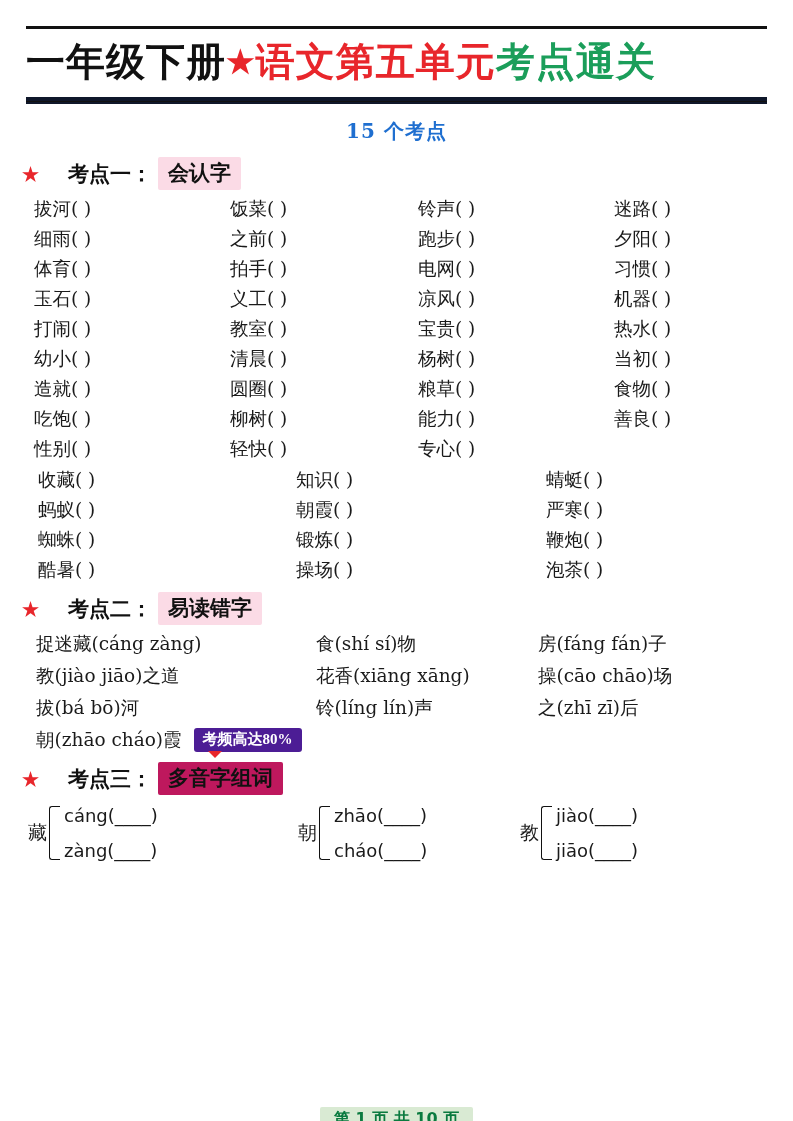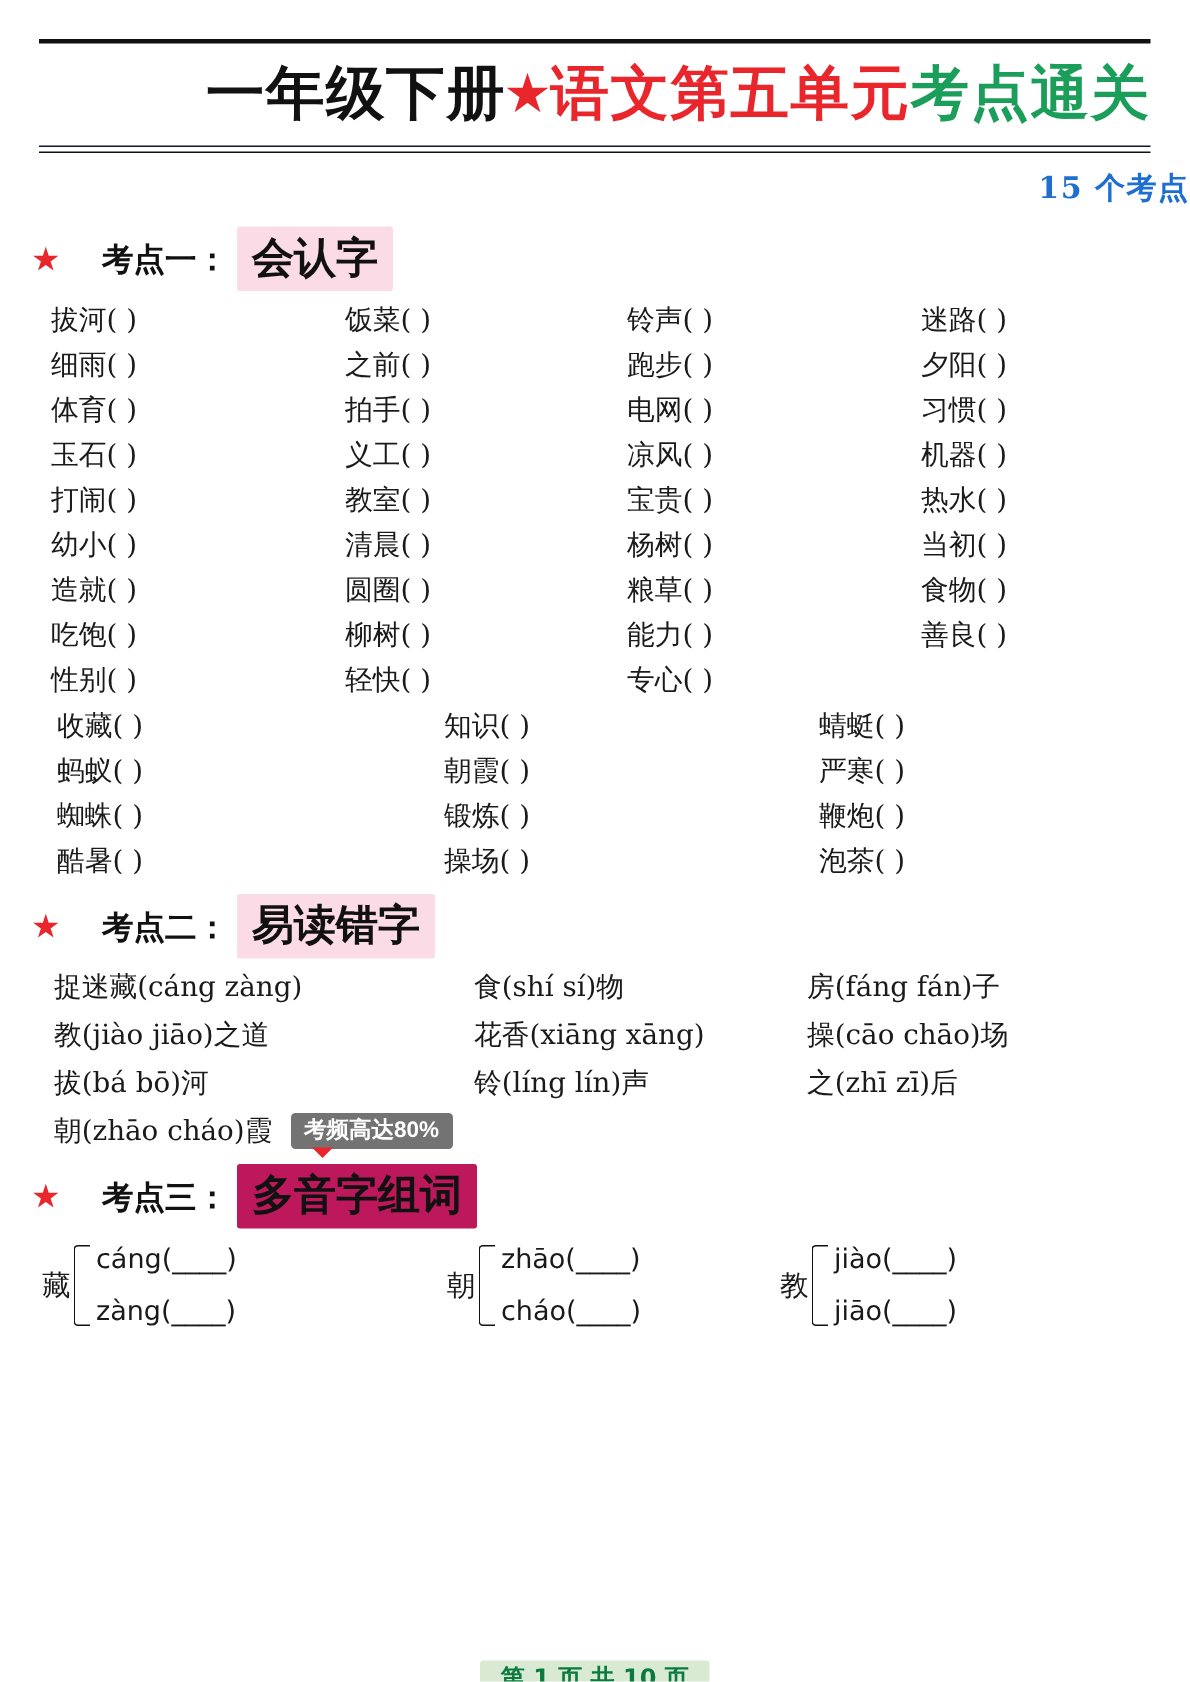--- a/index.html
+++ b/index.html
@@ -20,23 +20,23 @@
     height: 1121px;
     padding: 0;
     box-sizing: border-box;
     position: relative;
   }
 
   
   .title-wrap {
     margin: 26px 26px 0 26px;
     border-top: 3px solid #111;
-    border-bottom: 1px solid #0f172a;
+    border-bottom: 7px solid #0f172a;
     padding: 6px 0 8px 0;
-    text-align: right;
+    text-align: left;
     position: relative;
   }
   .title-wrap::after {
     content: "";
     position: absolute;
     left: 0; right: 0;
     bottom: -5px;
     height: 1.5px;
     background: #111;
   }
@@ -46,21 +46,21 @@
     letter-spacing: 1px;
     white-space: nowrap;
     font-family: "DejaVu Serif", "Liberation Serif", serif;
   }
   .t-black { color: #111; }
   .t-star { color: #e8262b; font-size: 32px; vertical-align: 2px;}
   .t-red { color: #e8262b; }
   .t-green { color: #1b9e5a; }
 
   .subtitle {
-    text-align: right;
+    text-align: center;
     color: #1f6fd0;
     font-weight: bold;
     font-size: 20px;
     margin-top: 14px;
     letter-spacing: 1px;
     font-family: "DejaVu Serif", "Liberation Serif", serif;
   }
 
   
   .sec-head {
@@ -69,21 +69,21 @@
     margin: 12px 0 6px 22px;
     font-size: 21px;
     font-weight: bold;
     font-family: "DejaVu Serif", "Liberation Serif", serif;
   }
   .sec-head .star { color: #e8262b; font-size: 19px; margin-right: 1px;}
   .sec-label { color: #111; margin-left: 28px; }
   .sec-tag {
     margin-left: 6px;
     padding: 2px 10px 3px 10px;
-    font-size: 28px;
+    font-size: 21px;
     font-weight: bold;
     color: #111;
     border-radius: 2px;
   }
   .tag-pink { background: #fbdbe6; }
   .tag-blue { background: #be185d; }
 
   
   .content {
     margin: 0 26px;
@@ -110,29 +110,29 @@
   .grid-err {
     display: grid;
     grid-template-columns: 280px 222px 1fr;
     row-gap: 7px;
     margin-left: 10px;
     font-size: 18.5px;
   }
 
   .badge {
     display: inline-block;
-    background: #737373;
+    background: #4c1d95;
     color: #fff;
     font-size: 15px;
     font-weight: bold;
     padding: 2px 9px 3px 9px;
     border-radius: 3px;
     position: relative;
     margin-left: 12px;
-    font-family: Liberation Sans, sans-serif;
+    font-family: Liberation Serif, serif;
     vertical-align: 2px;
   }
   .badge::after {
     content: "";
     position: absolute;
     left: 14px;
     bottom: -6px;
     width: 0; height: 0;
     border-left: 7px solid transparent;
     border-right: 7px solid transparent;

